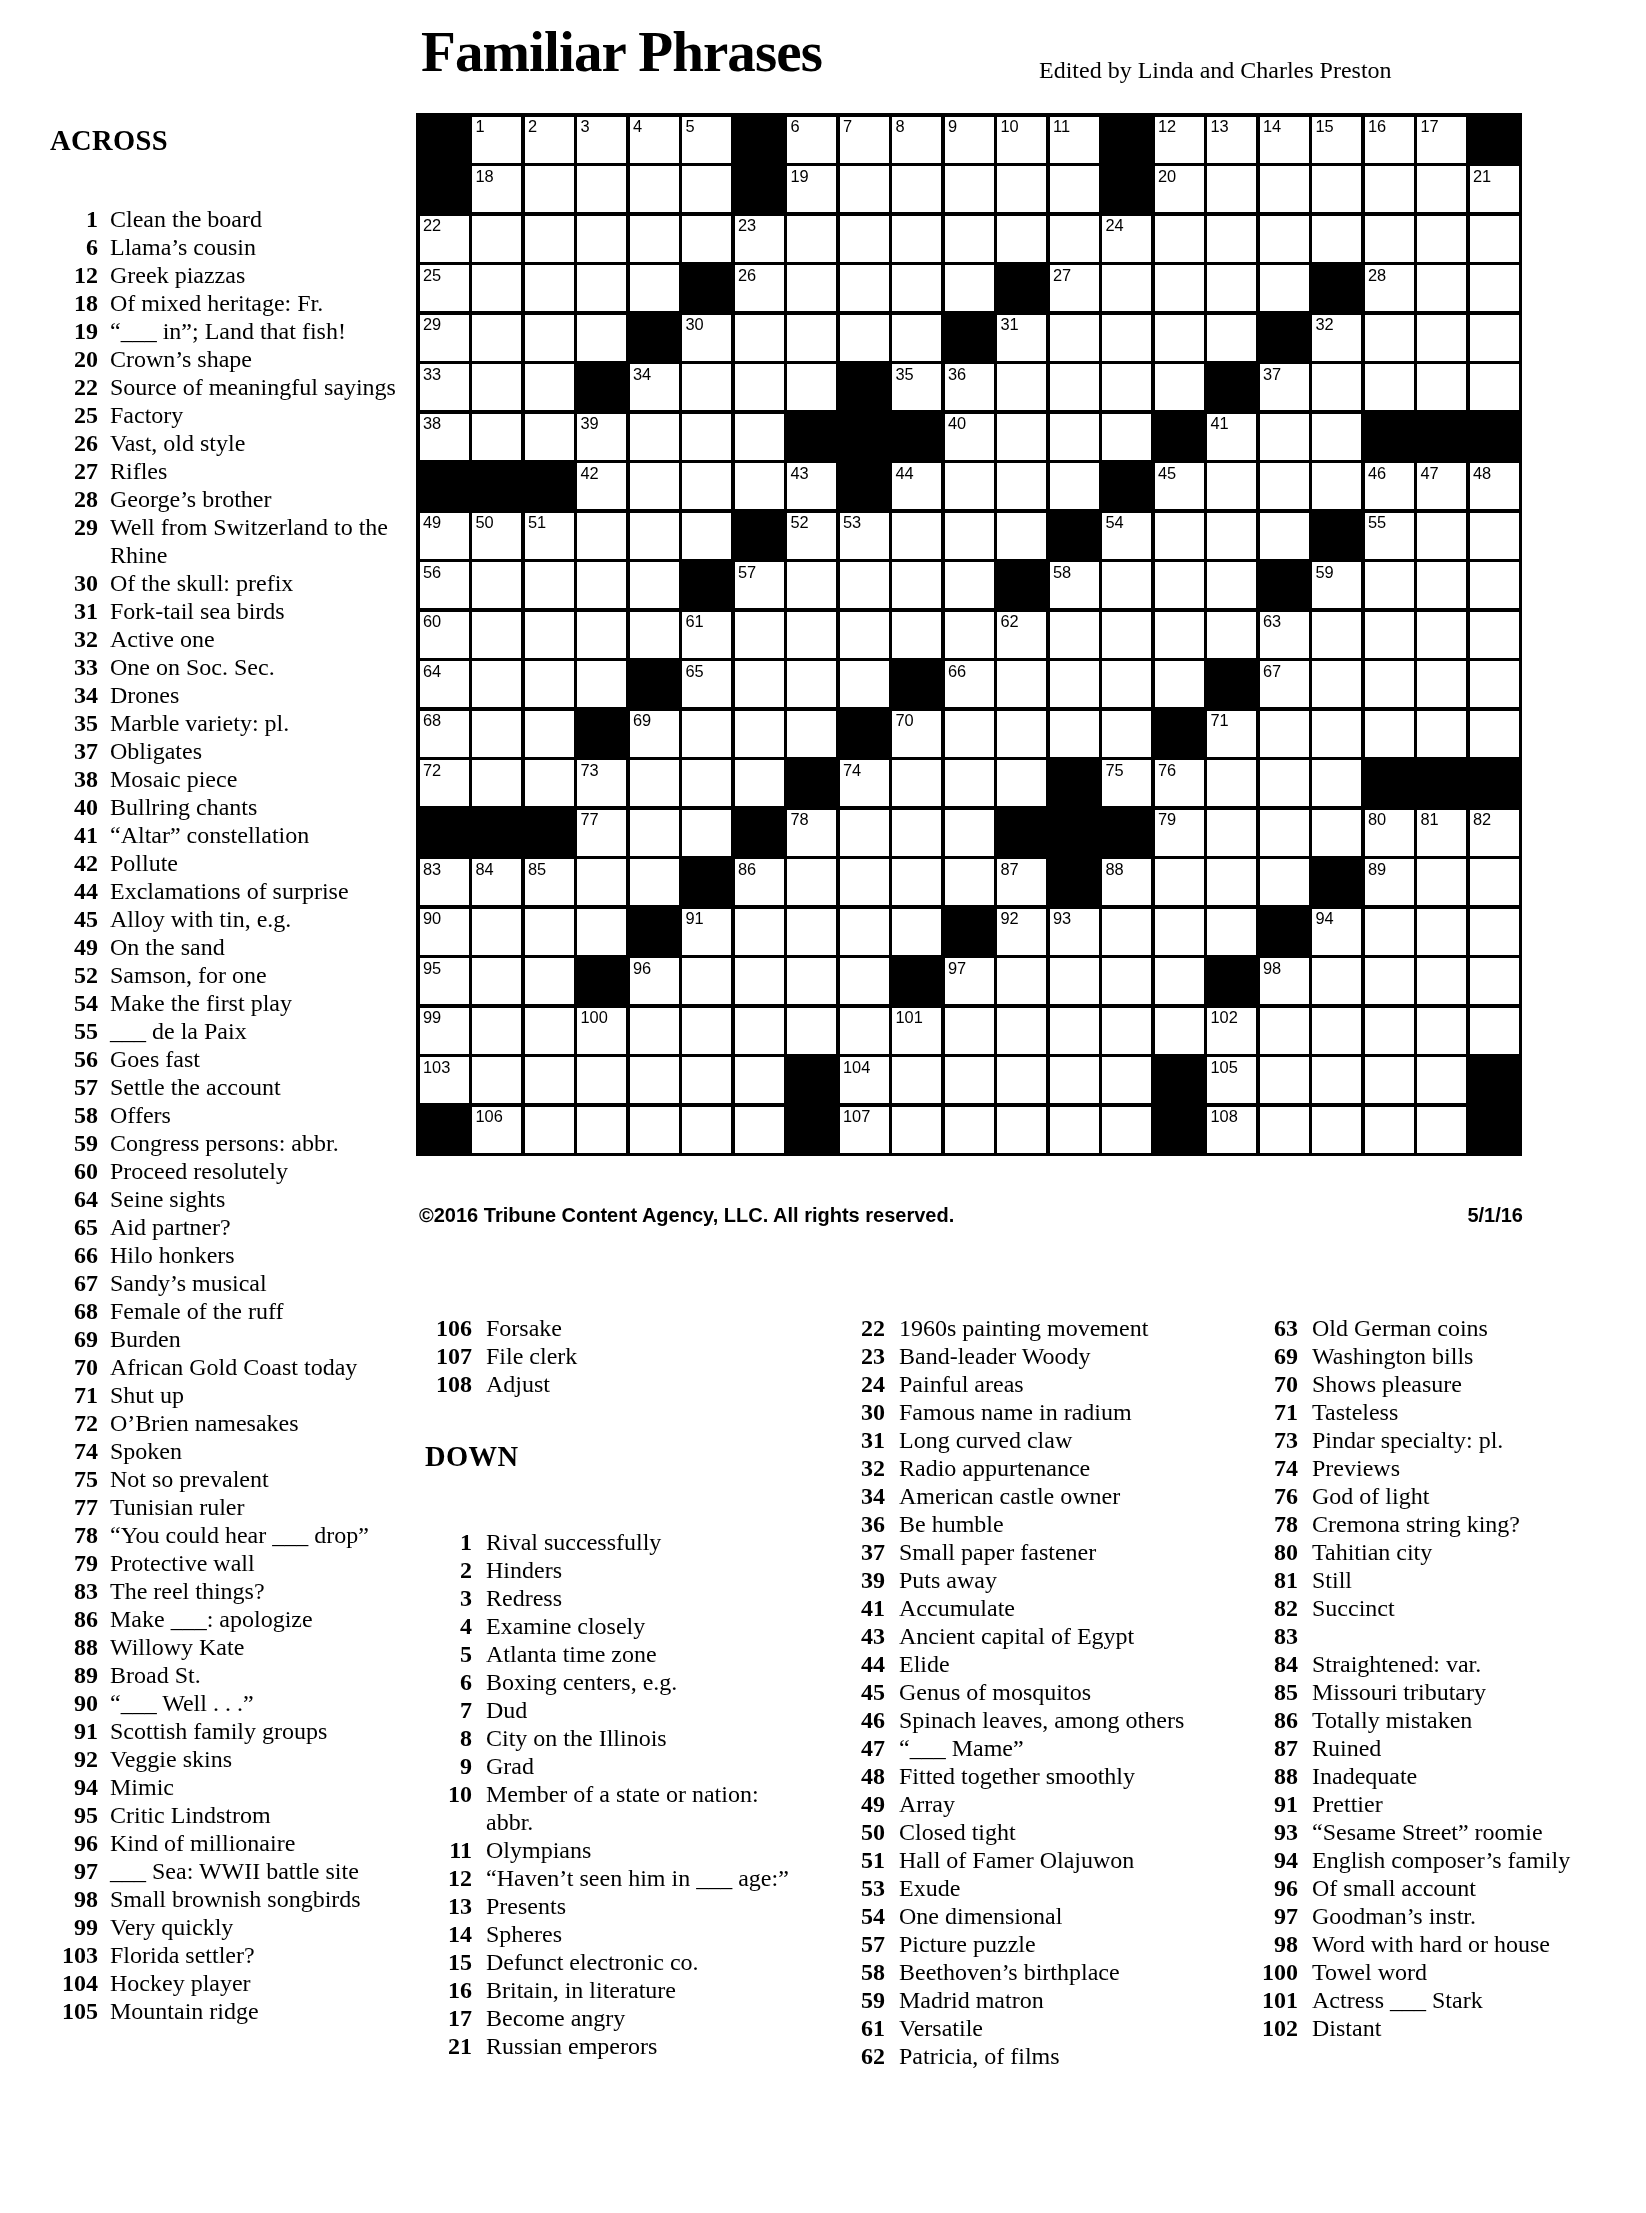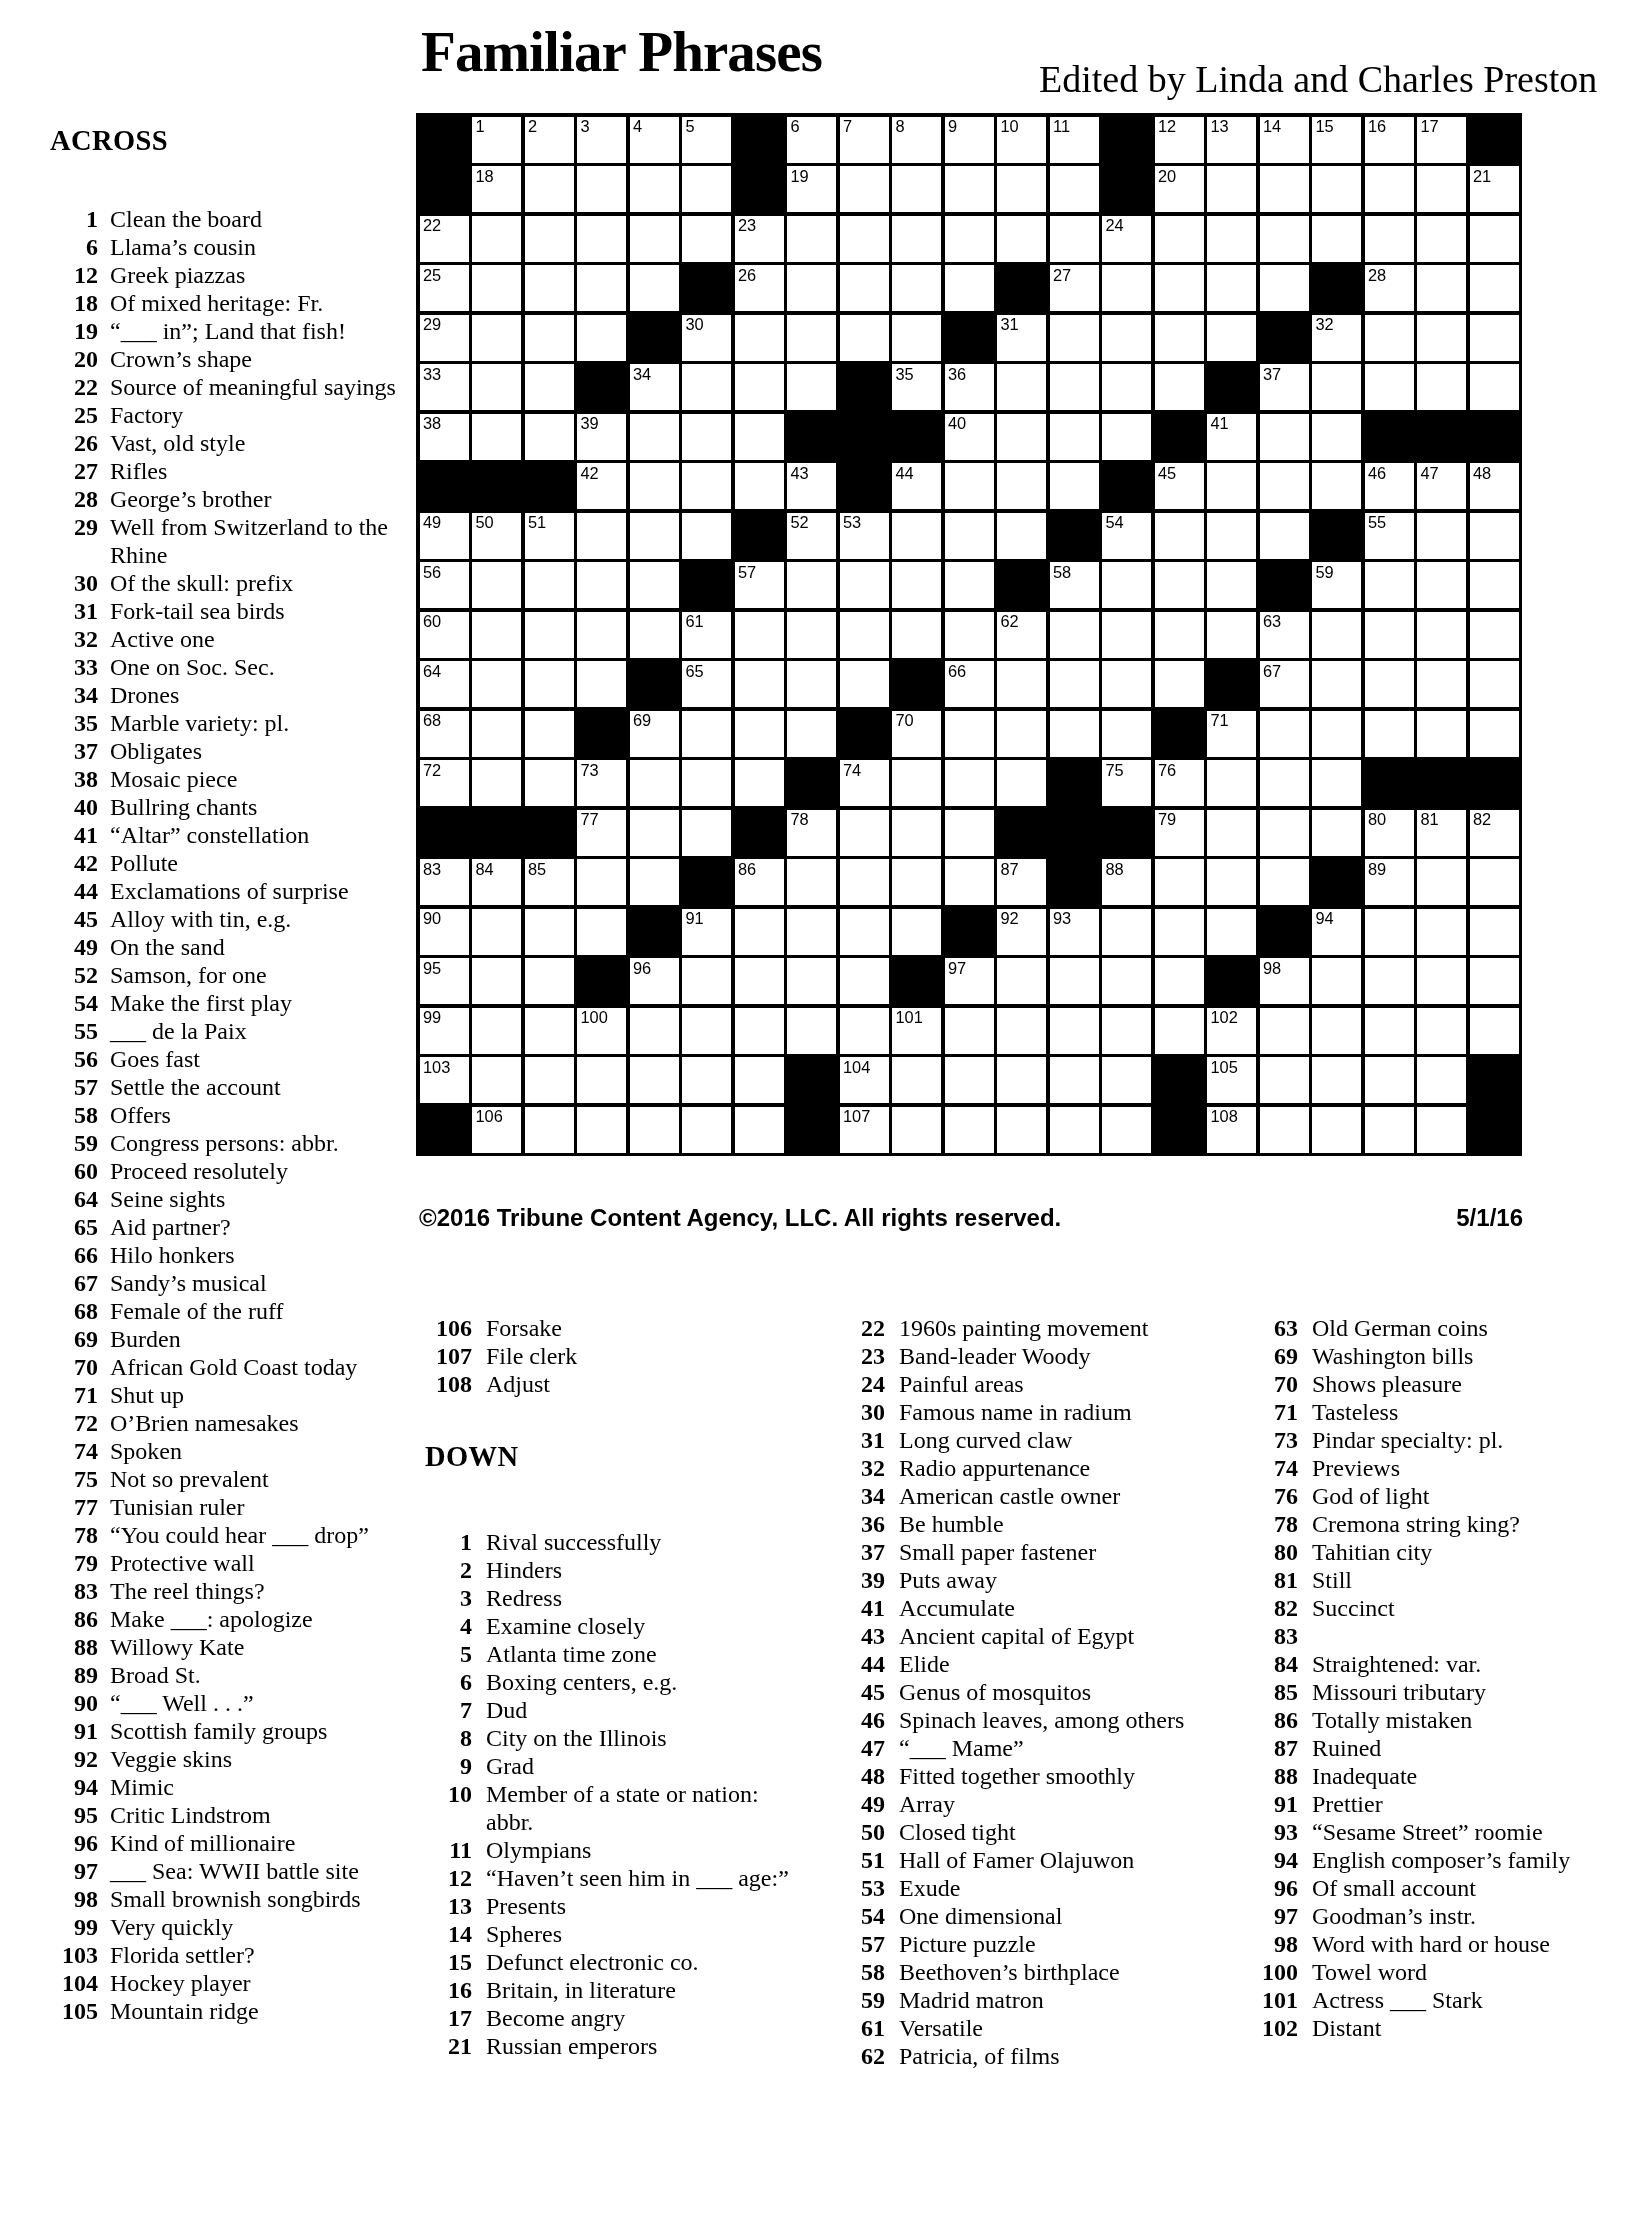--- a/index.html
+++ b/index.html
@@ -9,21 +9,21 @@
   }
   .page { position: absolute; inset: 0; }
 
   .title {
     position: absolute; left: 421px; top: 19px; margin: 0;
     font-size: 57px; font-weight: bold; letter-spacing: -0.9px;
     font-family: "Liberation Serif", serif;
   }
   .byline {
     position: absolute; left: 1039px; top: 57px;
-    font-size: 38px;
+    font-size: 24px;
     font-family: Liberation Serif, serif;
   }
 
   
   .across-col { position: absolute; left: 50px; top: 125px; width: 372px; }
   .list-header {
     font-size: 28.5px; font-weight: bold; margin: 0 0 48px 0;
     font-family: "Liberation Serif", serif; letter-spacing: 0.4px;
   }
   .clue { display: flex; font-size: 24px; line-height: 28px; }
@@ -41,21 +41,21 @@
   .cell.black { background: #000; }
   .cell .num {
     position: absolute; top: 1.7px; left: 3.5px;
     font-family: "Liberation Sans", sans-serif; font-size: 16.4px; line-height: 1;
   }
 
   
   .copyright {
     position: absolute; left: 419px; top: 1204px; width: 1104px;
     display: flex; justify-content: space-between;
-    font-family: "Liberation Sans", sans-serif; font-weight: bold; font-size: 24px;
+    font-family: "Liberation Sans", sans-serif; font-weight: bold; font-size: 20px;
   }
 
   
   .bcol { position: absolute; top: 1314px; }
   .bcol1 { left: 417px;  width: 405px; }
   .bcol2 { left: 830px;  width: 406px; }
   .bcol3 { left: 1243px; width: 399px; }
   .bcol .clue .n { width: 55px; min-width: 55px; margin-right: 14px; }
   .bcol .clue .t { width: 320px; }
   .down-h { margin: 43px 0 55px 8px; }

